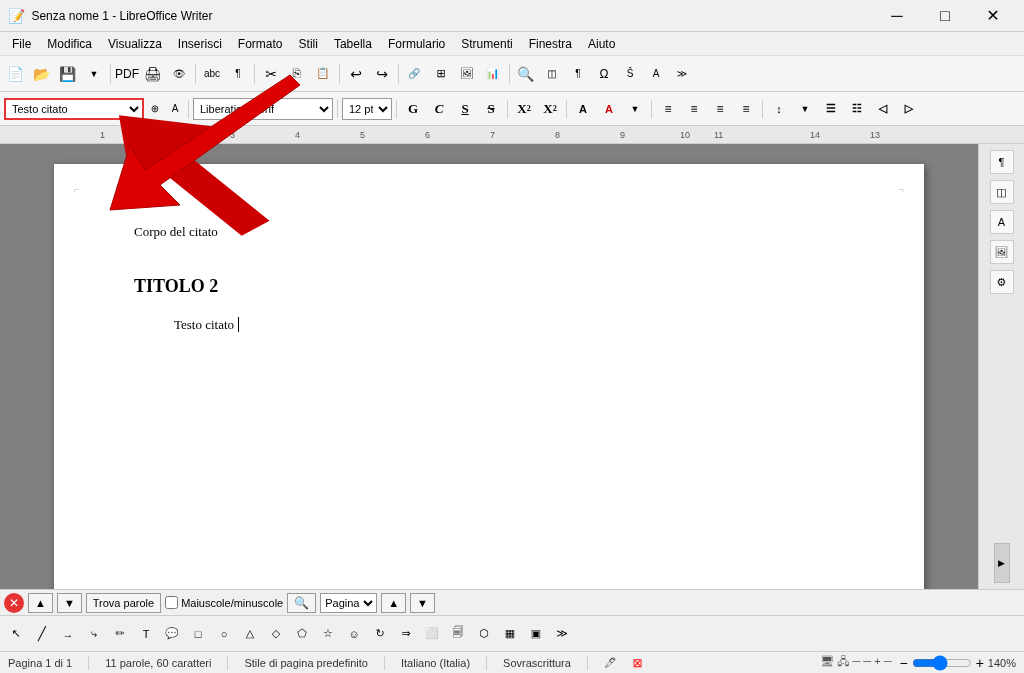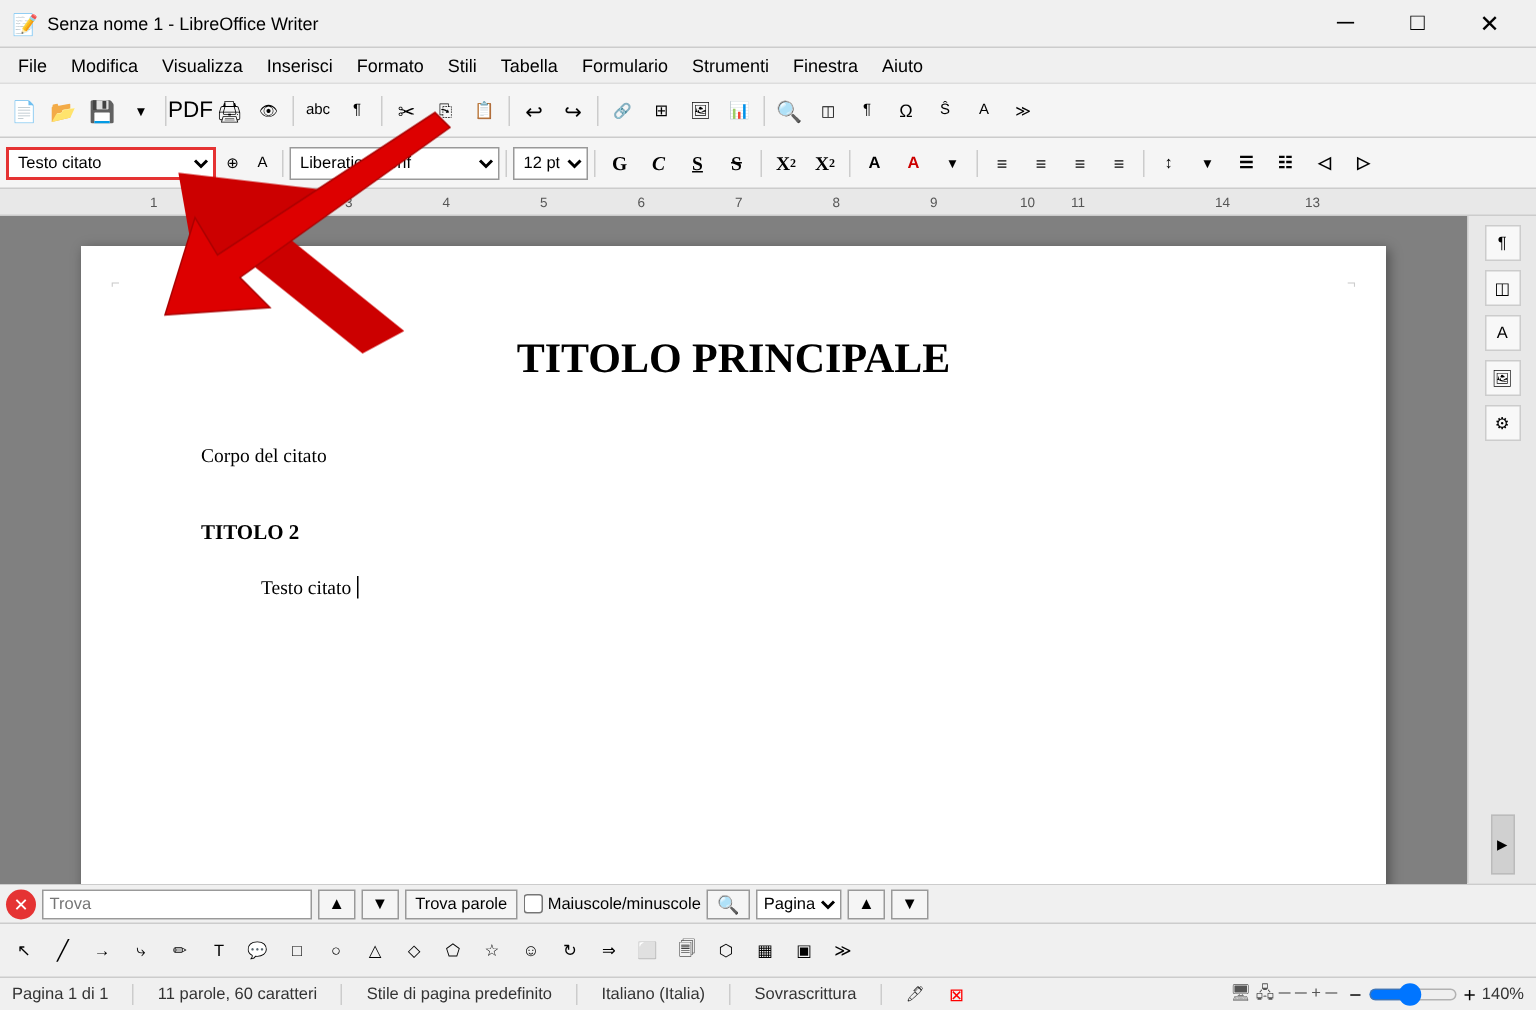--- a/index.html
+++ b/index.html
@@ -40,21 +40,21 @@
     .scroll-area::-webkit-scrollbar { width: 14px; }
     .scroll-area::-webkit-scrollbar-track { background: #d0d0d0; }
     .scroll-area::-webkit-scrollbar-thumb { background: #a0a0a0; border: 1px solid #909090; }
 
     
     .page { width: 870px; min-height: 580px; background: white; box-shadow: 2px 2px 8px rgba(0,0,0,0.4); padding: 60px 80px 60px 80px; position: relative; }
 
     .doc-title { font-size: 28px; font-weight: bold; text-align: center; font-family: 'Liberation Serif', Georgia, serif; margin-bottom: 40px; }
     .doc-h1 { font-size: 20px; font-weight: bold; font-family: 'Liberation Serif', Georgia, serif; margin-bottom: 20px; }
     .doc-body { font-size: 13px; font-family: 'Liberation Serif', Georgia, serif; margin-bottom: 20px; }
-    .doc-h2 { font-size: 14px; font-weight: bold; font-family: 'Liberation Serif', Georgia, serif; margin-bottom: 20px; margin-top: 36px; }
+    .doc-h2 { font-size: 18px; font-weight: bold; font-family: 'Liberation Serif', Georgia, serif; margin-bottom: 20px; margin-top: 36px; }
     .doc-quote { font-size: 13px; font-family: 'Liberation Serif', Georgia, serif; margin-left: 40px; }
     .rs-btn { width: 22px; height: 22px; border: 1px solid #ccc; background: #f8f8f8; cursor: pointer; display: flex; align-items: center; justify-content: center; font-size: 12px; }
 
     
     .find-bar { height: 26px; background: #f0f0f0; border-top: 1px solid #ccc; display: flex; align-items: center; padding: 0 4px; gap: 4px; }
     .find-input { height: 20px; width: 180px; border: 1px solid #999; font-size: 11px; padding: 0 4px; }
     .find-btn { height: 20px; padding: 0 6px; font-size: 11px; border: 1px solid #999; background: #f5f5f5; cursor: pointer; }
     .find-check { display: flex; align-items: center; gap: 3px; font-size: 11px; }
     .find-select { height: 20px; font-size: 11px; border: 1px solid #999; background: white; }
 
@@ -98,21 +98,21 @@
   <span class="menu-item">Finestra</span>
   <span class="menu-item">Aiuto</span>
 </div>
 
 <div class="toolbar">
   <button class="tb-btn">📄</button>
   <button class="tb-btn">📂</button>
   <button class="tb-btn">💾</button>
   <button class="tb-btn" style="font-size:9px;">▼</button>
   <div class="tb-sep"></div>
-  <button class="tb-btn" style="font-size:15px;">PDF</button>
+  <button class="tb-btn" style="font-size:12px;">PDF</button>
   <button class="tb-btn">🖨</button>
   <button class="tb-btn" style="font-size:10px;">👁</button>
   <div class="tb-sep"></div>
   <button class="tb-btn" style="font-size:10px;">abc</button>
   <button class="tb-btn" style="font-size:10px;">¶</button>
   <div class="tb-sep"></div>
   <button class="tb-btn">✂</button>
   <button class="tb-btn" style="font-size:11px;">⎘</button>
   <button class="tb-btn" style="font-size:11px;">📋</button>
   <div class="tb-sep"></div>
@@ -195,21 +195,20 @@
     </div>
 
     <div style="display:flex; flex:1; overflow:hidden;">
       <div class="scroll-area">
 
         <div class="page" style="position:relative;">
 
           <div style="position:absolute; top:20px; left:20px; font-size:10px; color:#ccc;">⌐</div>
           <div style="position:absolute; top:20px; right:20px; font-size:10px; color:#ccc; transform:scaleX(-1);">⌐</div>
 
-          <div class="doc-title">TITOLO PRINCIPALE</div>
           <div class="doc-body">Corpo del citato</div>
           <div class="doc-h2">TITOLO 2</div>
           <div class="doc-quote">
             <span>Testo citato</span><span style="border-right: 1px solid black; margin-left:1px;">&nbsp;</span>
           </div>
         </div>
       </div>
 
       <div style="display:flex; flex-direction:column; width:46px; background:#e8e8e8; border-left:1px solid #ccc; align-items:center; gap:6px; padding:6px 0;">
         <button class="rs-btn" style="width:24px;height:24px;font-size:11px;">¶</button>
@@ -239,21 +238,20 @@
         <polygon points="0 0, 10 3.5, 0 7" fill="#dd0000"></polygon>
       </marker>
     </defs>
 
     <polygon points="220,20 80,120 100,140 30,145 50,80 65,105 210,10" fill="#dd0000" stroke="#aa0000" stroke-width="1"></polygon>
   </svg>
 </div>
 
 <div class="find-bar">
   <button style="width:20px;height:20px;border-radius:50%;background:#e53333;border:none;color:white;font-size:12px;cursor:pointer;display:flex;align-items:center;justify-content:center;">✕</button>
-  <input class="find-input" type="text" placeholder="Trova" style="">
   <button class="find-btn">▲</button>
   <button class="find-btn">▼</button>
   <button class="find-btn">Trova parole</button>
   <label class="find-check">
     <input type="checkbox" style="">
     <span>Maiuscole/minuscole</span>
   </label>
   <button class="find-btn" style="font-size:12px;">🔍</button>
   <select class="find-select">
     <option>Pagina</option>

